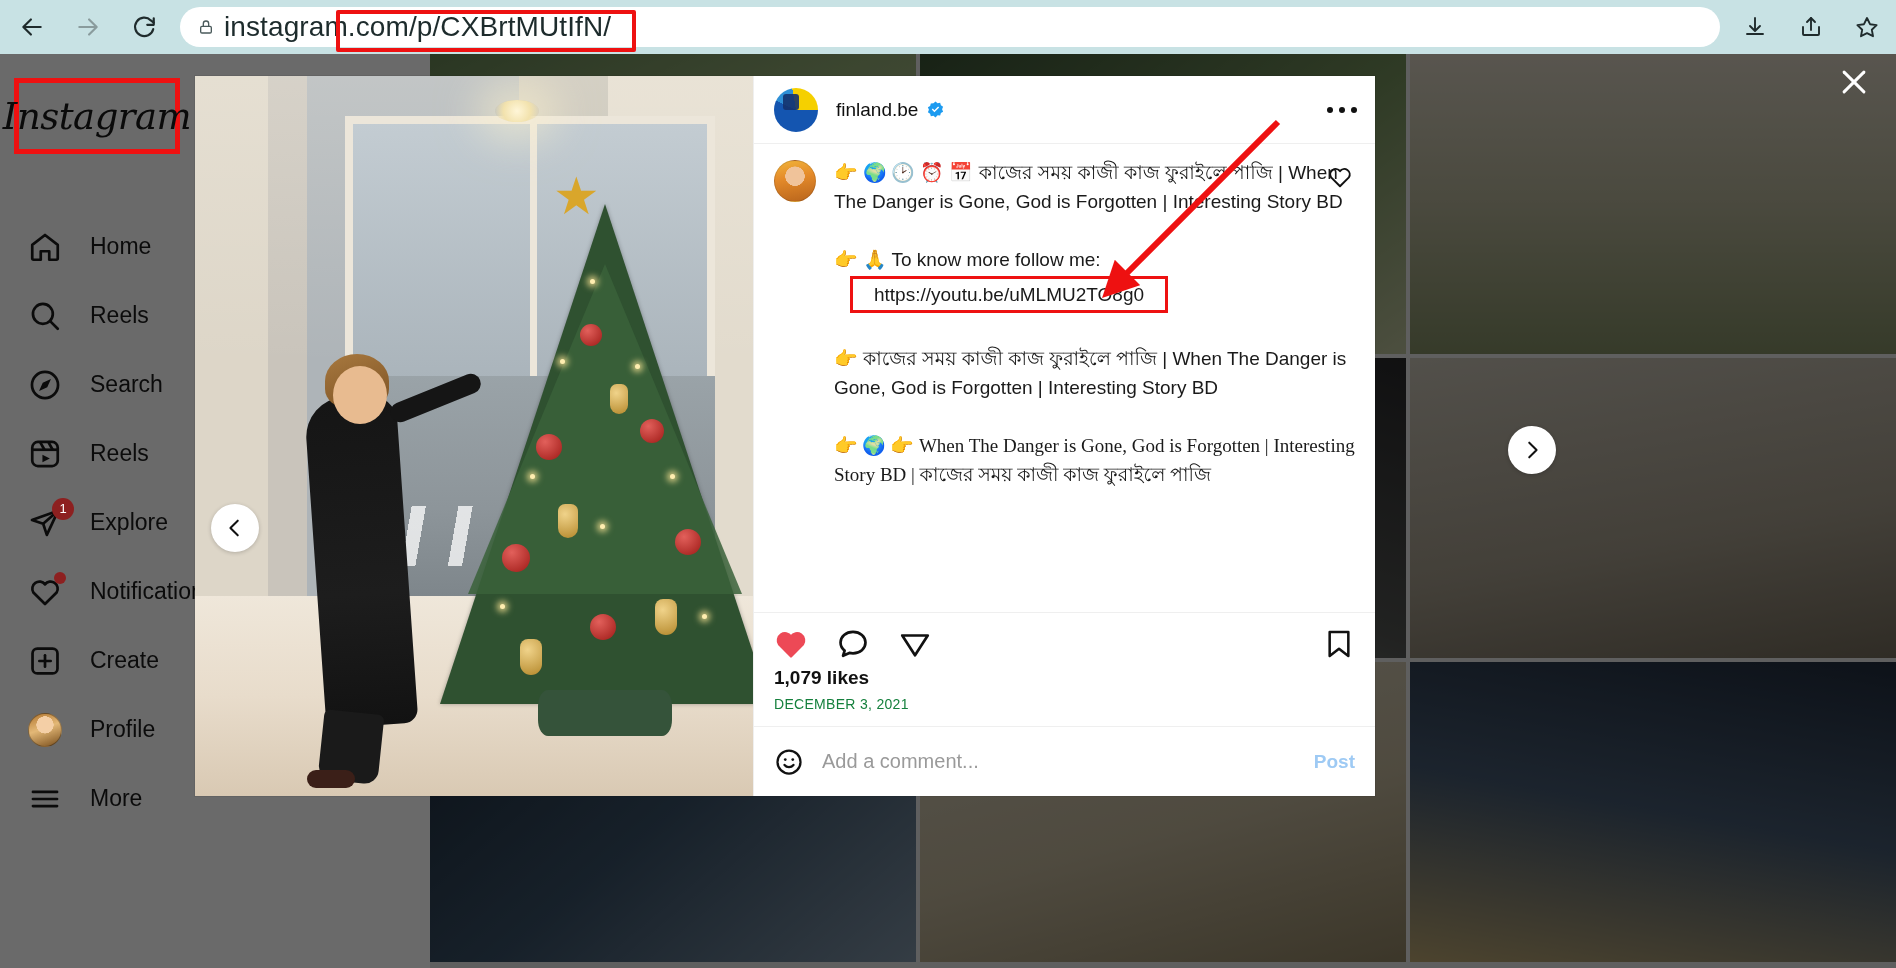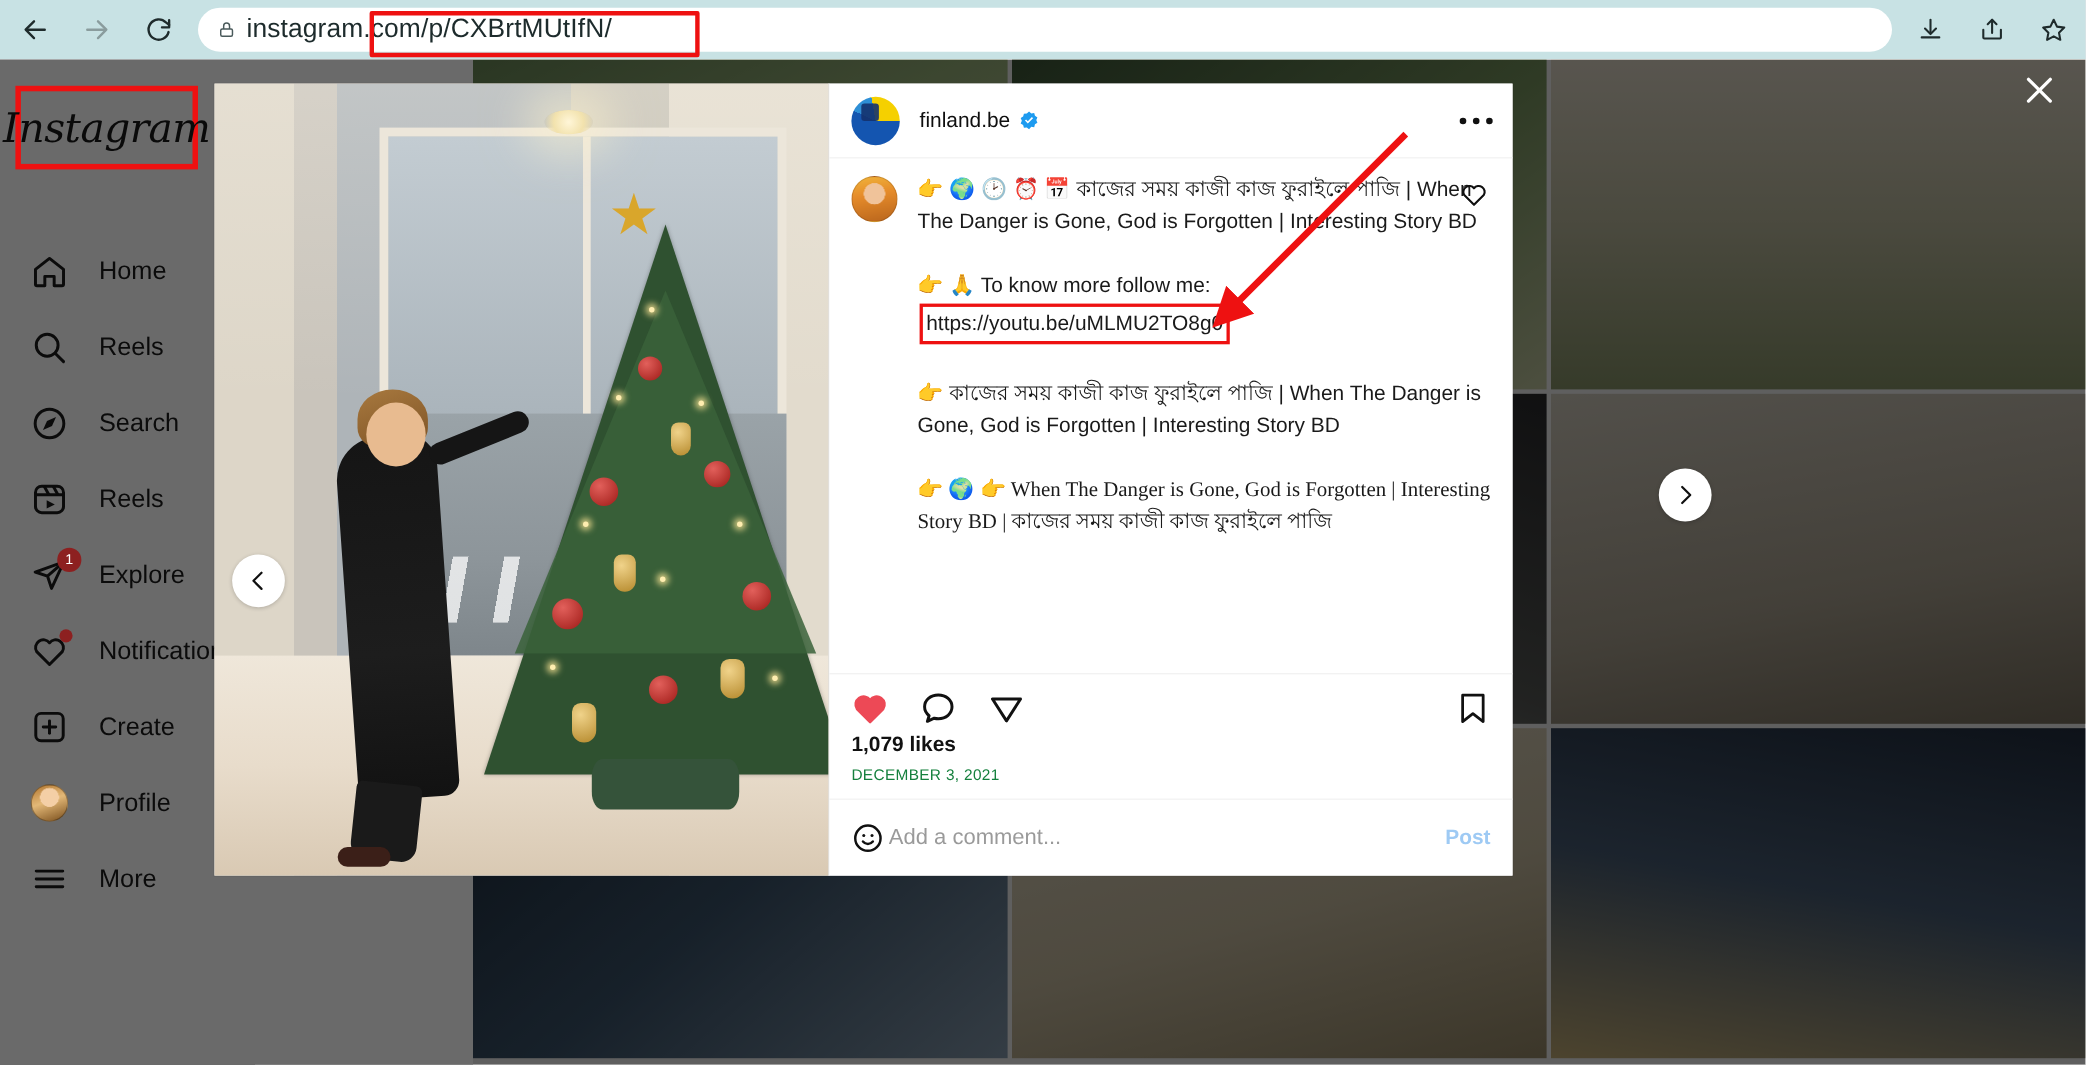--- a/index.html
+++ b/index.html
@@ -35,21 +35,21 @@
   .omnibox {
     position: relative;
     width: 1540px; height: 40px;
     background: #ffffff;
     border-radius: 20px;
     display: flex; align-items: center;
     padding-left: 18px;
   }
   .lock-icon { flex: 0 0 auto; margin-right: 10px; color: #4a5a5b; display:flex; }
   .url-text {
-    font-size: 24px; color: #1d2b2c;
+    font-size: 28px; color: #1d2b2c;
     white-space: nowrap;
     letter-spacing: 0.1px;
   }
   .url-highlight {
     position: absolute;
     left: 156px; top: 3px;
     width: 300px; height: 42px;
     border: 4px solid #ee1111;
     border-radius: 2px;
     pointer-events: none;
@@ -365,43 +365,43 @@
     word-wrap: break-word;
   }
   .cmt-text p { margin: 0 0 29px 0; }
   .cmt-text p:last-child { margin-bottom: 4px; font-family: Liberation Serif, serif; }
 
   .heart-outline { position: absolute; right: 22px; top: 20px; color: #111; }
 
   .link-box {
     display: inline-block;
     border: 3px solid #ee1111;
-    padding: 1px 3px;
-    margin: 2px 2px;
+    padding: 1px 21px;
+    margin: 2px 16px;
   }
 
   .action-bar {
     flex: 0 0 auto;
     border-top: 1px solid #efefef;
     padding: 14px 20px 0 20px;
     display: flex; align-items: center; gap: 28px;
   }
   .act-icon { display: flex; align-items: center; justify-content: center; }
   .save-icon { margin-left: auto; }
   .likes-block { padding: 6px 20px 0 20px; }
   .likes-count { font-size: 19px; font-weight: bold; color: #111; }
   .post-date { font-size: 14px; color: #15803d; margin-top: 7px; letter-spacing: 0.3px; }
 
   .add-comment {
     flex: 0 0 auto;
     height: 70px;
     border-top: 1px solid #efefef;
     display: flex; align-items: center;
     padding: 0 20px;
-    gap: 4px;
+    gap: 18px;
     margin-top: 14px;
   }
   .cmt-input {
     flex: 1 1 auto;
     border: none; outline: none;
     font-size: 20px; color: #1a1a1a;
     font-family: "Liberation Sans", sans-serif;
     background: transparent;
   }
   .cmt-input::placeholder { color: #9a9a9a; }

